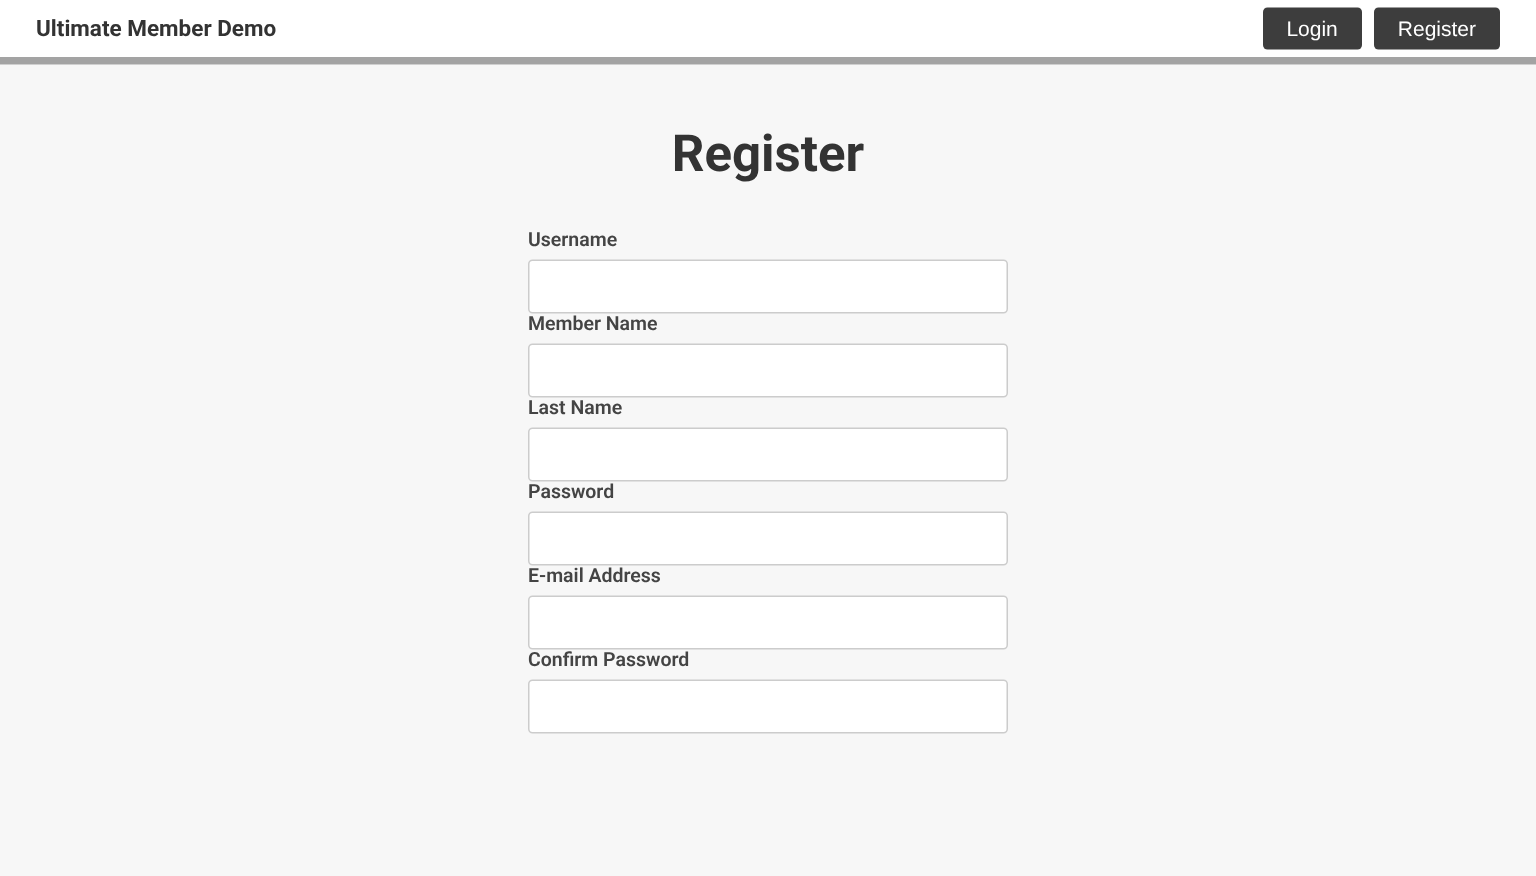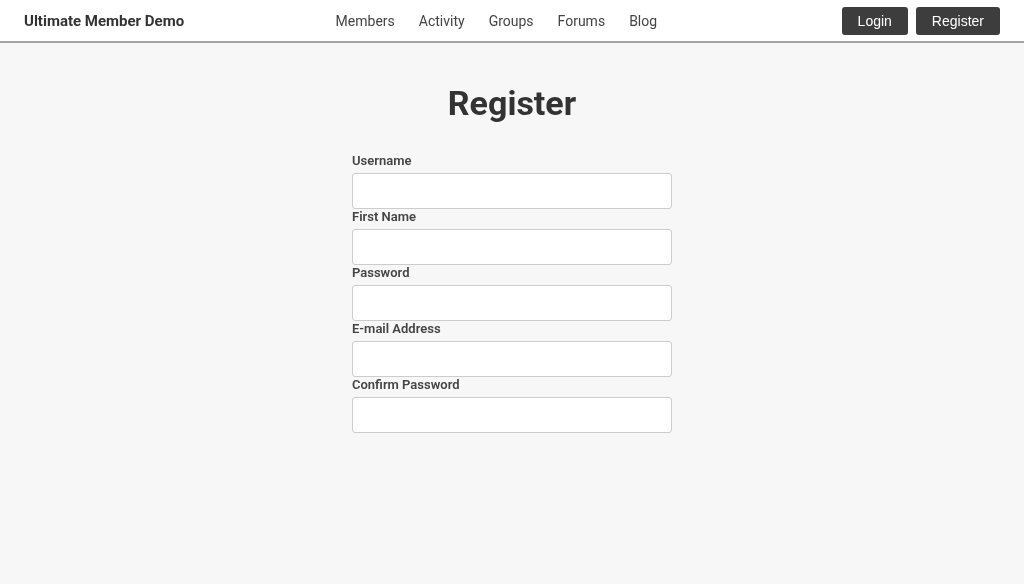--- a/index.html
+++ b/index.html
@@ -11,21 +11,21 @@
     body {
       font-family: -apple-system, BlinkMacSystemFont, "Segoe UI", Roboto, Helvetica, Arial, sans-serif;
       background-color: #f7f7f7;
       color: #333;
       font-size: 14px;
     }
 
     
     .navbar {
       background-color: #ffffff;
-      border-bottom: 2px solid #a3a3a3;
+      border-bottom: 5px solid #a3a3a3;
       display: flex;
       align-items: center;
       justify-content: space-between;
       padding: 0 24px;
       height: 43px;
     }
 
     .navbar-brand {
       font-weight: 700;
       font-size: 15px;
@@ -105,59 +105,46 @@
       color: #333;
       outline: none;
     }
   </style>
 </head>
 <body>
 
 <nav class="navbar">
   <span class="navbar-brand">Ultimate Member Demo</span>
 
-  <ul class="navbar-nav">
-    <li>
-      <a href="#">Members</a>
-    </li>
-    <li>
-      <a href="#">Activity</a>
-    </li>
-    <li>
-      <a href="#">Groups</a>
-    </li>
-    <li>
-      <a href="#">Forums</a>
-    </li>
-    <li>
-      <a href="#">Blog</a>
-    </li>
-  </ul>
 
   <div class="navbar-actions">
     <button class="btn-dark">Login</button>
     <button class="btn-dark">Register</button>
   </div>
 </nav>
 
 <main class="main-content">
   <h1 class="page-title">Register</h1>
 
   <form class="register-form">
 
     <div class="form-group">
       <label class="form-label" for="username">Username</label>
       <input class="form-input" type="text" id="username" name="username" style="">
     </div>
 
     <div class="form-group">
-      <label class="form-label" for="first_name">First Name</label>
+      <label class="form-label" for="first_name">Member Name</label>
       <input class="form-input" type="text" id="first_name" name="first_name" style="">
     </div>
 
+    <div class="form-group">
+      <label class="form-label" for="last_name">Last Name</label>
+      <input class="form-input" type="text" id="last_name" name="last_name" style="">
+    </div>
 
     <div class="form-group">
       <label class="form-label" for="password">Password</label>
       <input class="form-input" type="password" id="password" name="password" style="">
     </div>
 
     <div class="form-group">
       <label class="form-label" for="email">E-mail Address</label>
       <input class="form-input" type="email" id="email" name="email" style="">
     </div>

